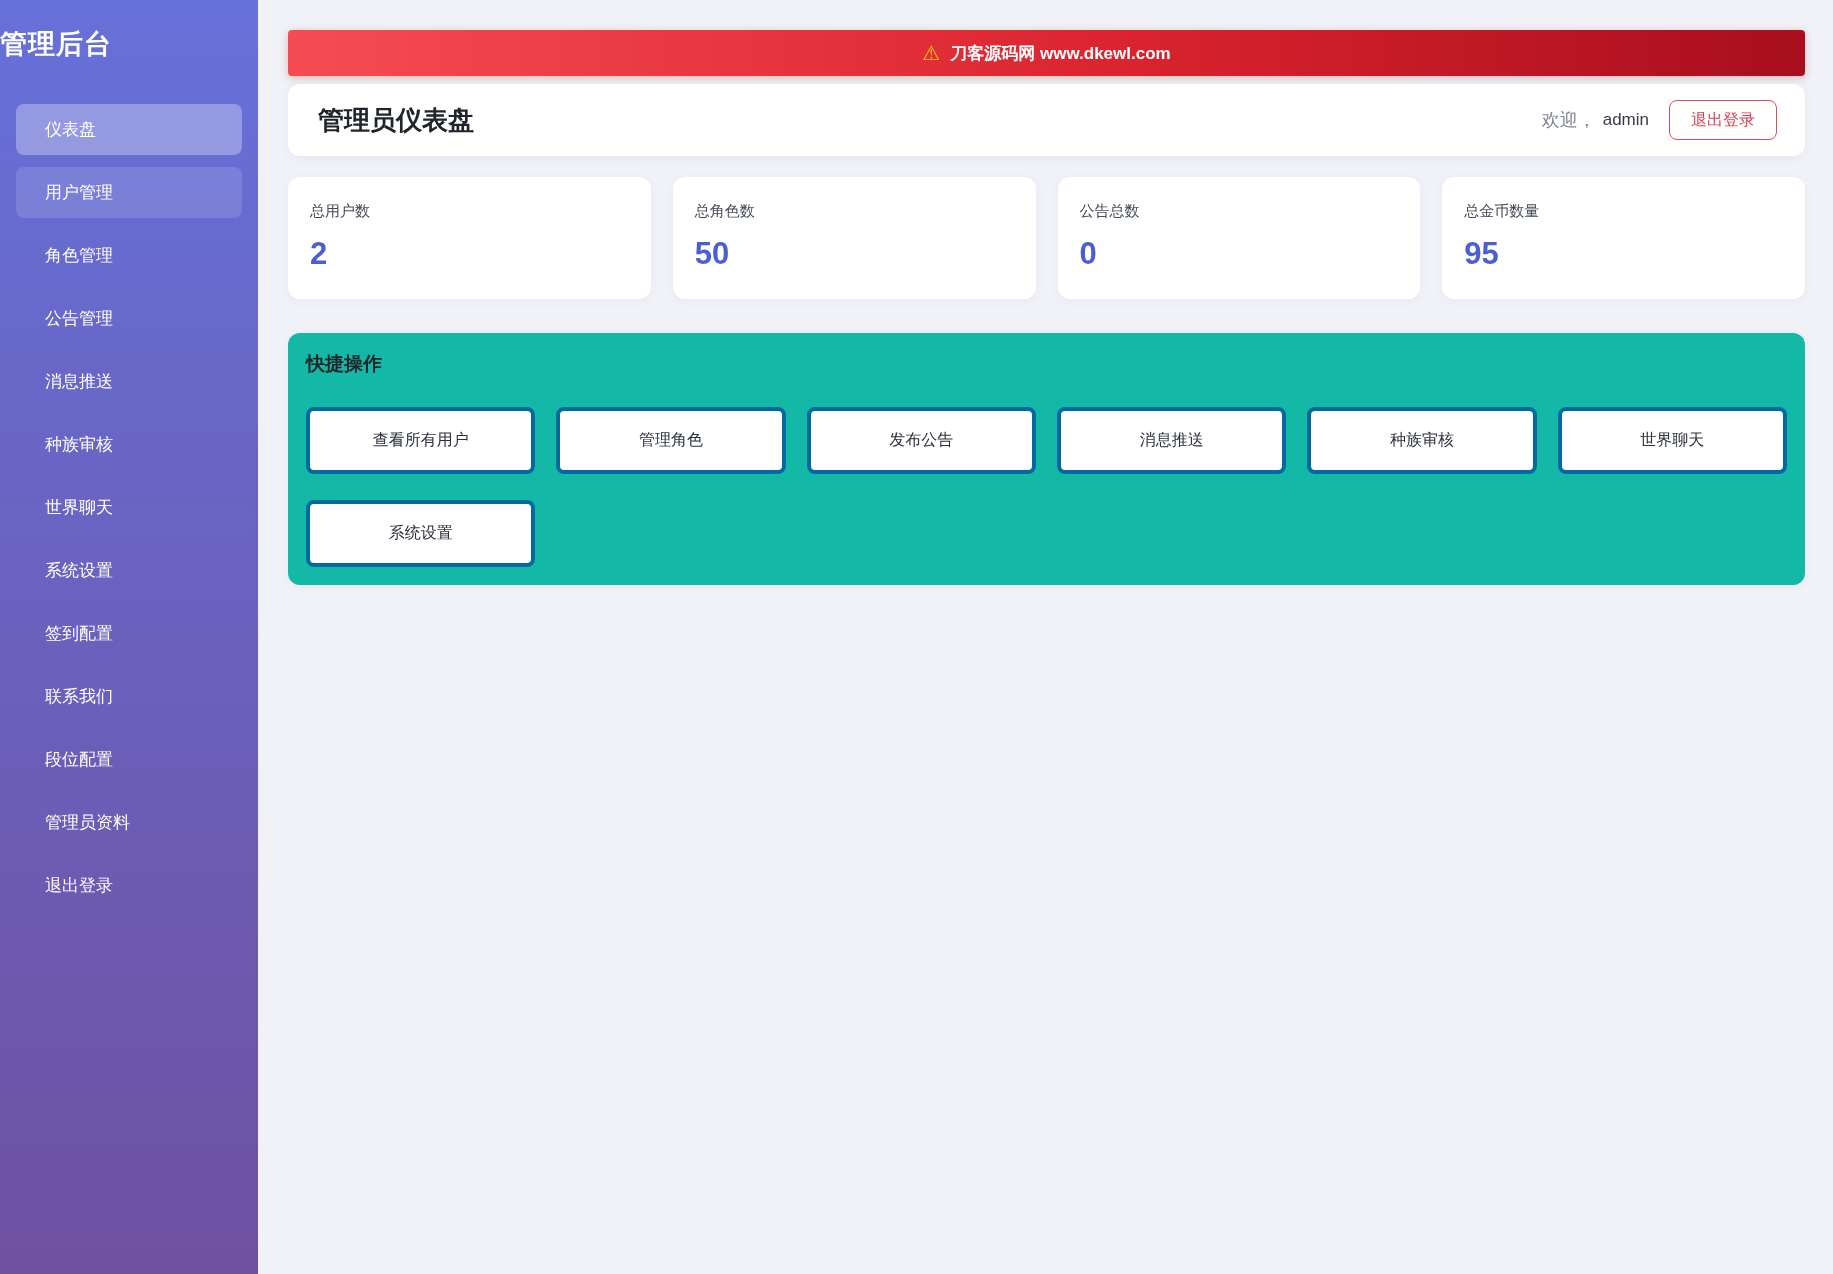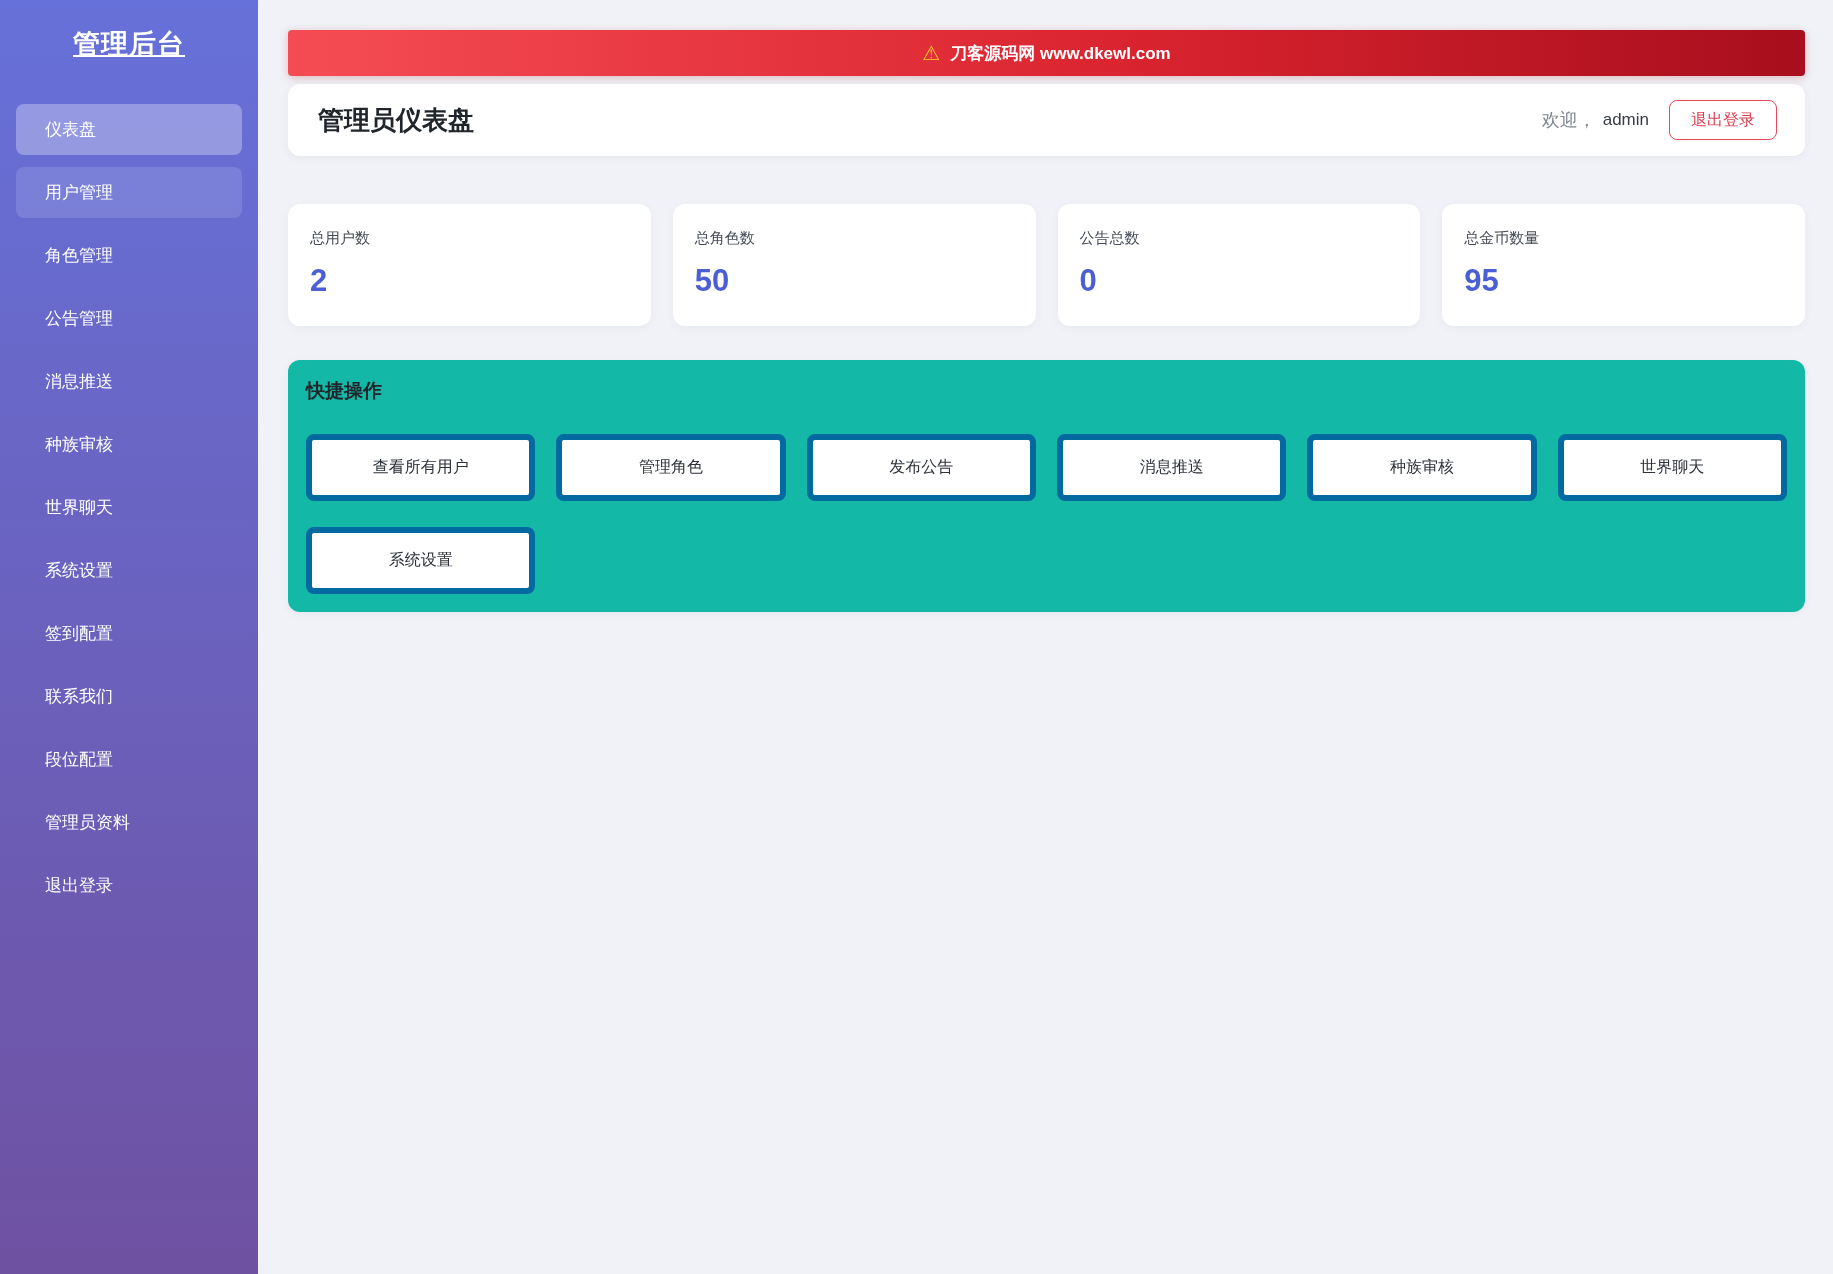--- a/index.html
+++ b/index.html
@@ -10,22 +10,22 @@
     background:#f0f2f7;
   }
 
   
   .sidebar {
     width:258px; min-width:258px; height:1274px;
     background:linear-gradient(180deg,#6671d9 0%,#6f51a1 100%);
     overflow:hidden;
   }
   .sidebar-title {
-    margin:26px 0 34px; text-align:center;
-    color:#ffffff; font-size:27px; font-weight:bold; letter-spacing:1px;text-decoration:underline;
+    margin:26px 0 34px; text-align:left;
+    color:#ffffff; font-size:27px; font-weight:bold; letter-spacing:1px;
   }
   .menu { padding:8px 16px; }
   .menu-item {
     height:51px; line-height:51px; padding-left:29px; margin-bottom:12px;
     border-radius:8px; color:#ffffff; font-size:17px; cursor:pointer;
   }
   .menu-item.active { background:rgba(255,255,255,0.30); }
   .menu-item.hovered { background:rgba(255,255,255,0.13); }
 
   
@@ -51,21 +51,21 @@
   .welcome-text { font-size:18px; color:#80868f; }
   .welcome-user { font-size:17px; color:#383d45; margin-left:7px; font-weight:500;text-align:center; }
   .logout-btn {
     margin-left:20px; height:40px; padding:0 21px;
     background:#ffffff; border:1px solid #e14a59; border-radius:8px;
     color:#da3d4e; font-size:16px; cursor:pointer;
     font-family:inherit;
   }
 
   .stats-row {
-    margin-top:48px;
+    margin-top:21px;
     display:grid; grid-template-columns:repeat(4,1fr); gap:22px;
   }
   .stat-card {
     height:122px; background:#ffffff; border-radius:12px;
     padding:25px 22px; box-shadow:0 2px 10px rgba(60,70,110,0.05);
   }
   .stat-label { font-size:15px; color:#454b57; }
   .stat-value { margin-top:15px; font-size:31px; font-weight:bold; color:#4c5ed3; }
 
   .qa-card {
@@ -73,21 +73,21 @@
     padding:18px; box-shadow:0 2px 10px rgba(60,70,110,0.05);
   }
   .qa-title { font-size:19px; font-weight:bold; color:#20242b; }
   .qa-grid {
     margin-top:30px;
     display:grid; grid-template-columns:repeat(6,1fr);
     column-gap:21px; row-gap:26px;
   }
   .qa-btn {
     height:67px; background:#ffffff;
-    border:6px solid #0369a1; border-radius:8px;
+    border:4px solid #0369a1; border-radius:8px;
     display:flex; align-items:center; justify-content:center;
     font-size:16px; color:#2c313a; cursor:pointer;
     font-family:inherit;
   }
 </style>
 </head>
 <body>
 
 <aside class="sidebar">
   <div class="sidebar-title">管理后台</div>

